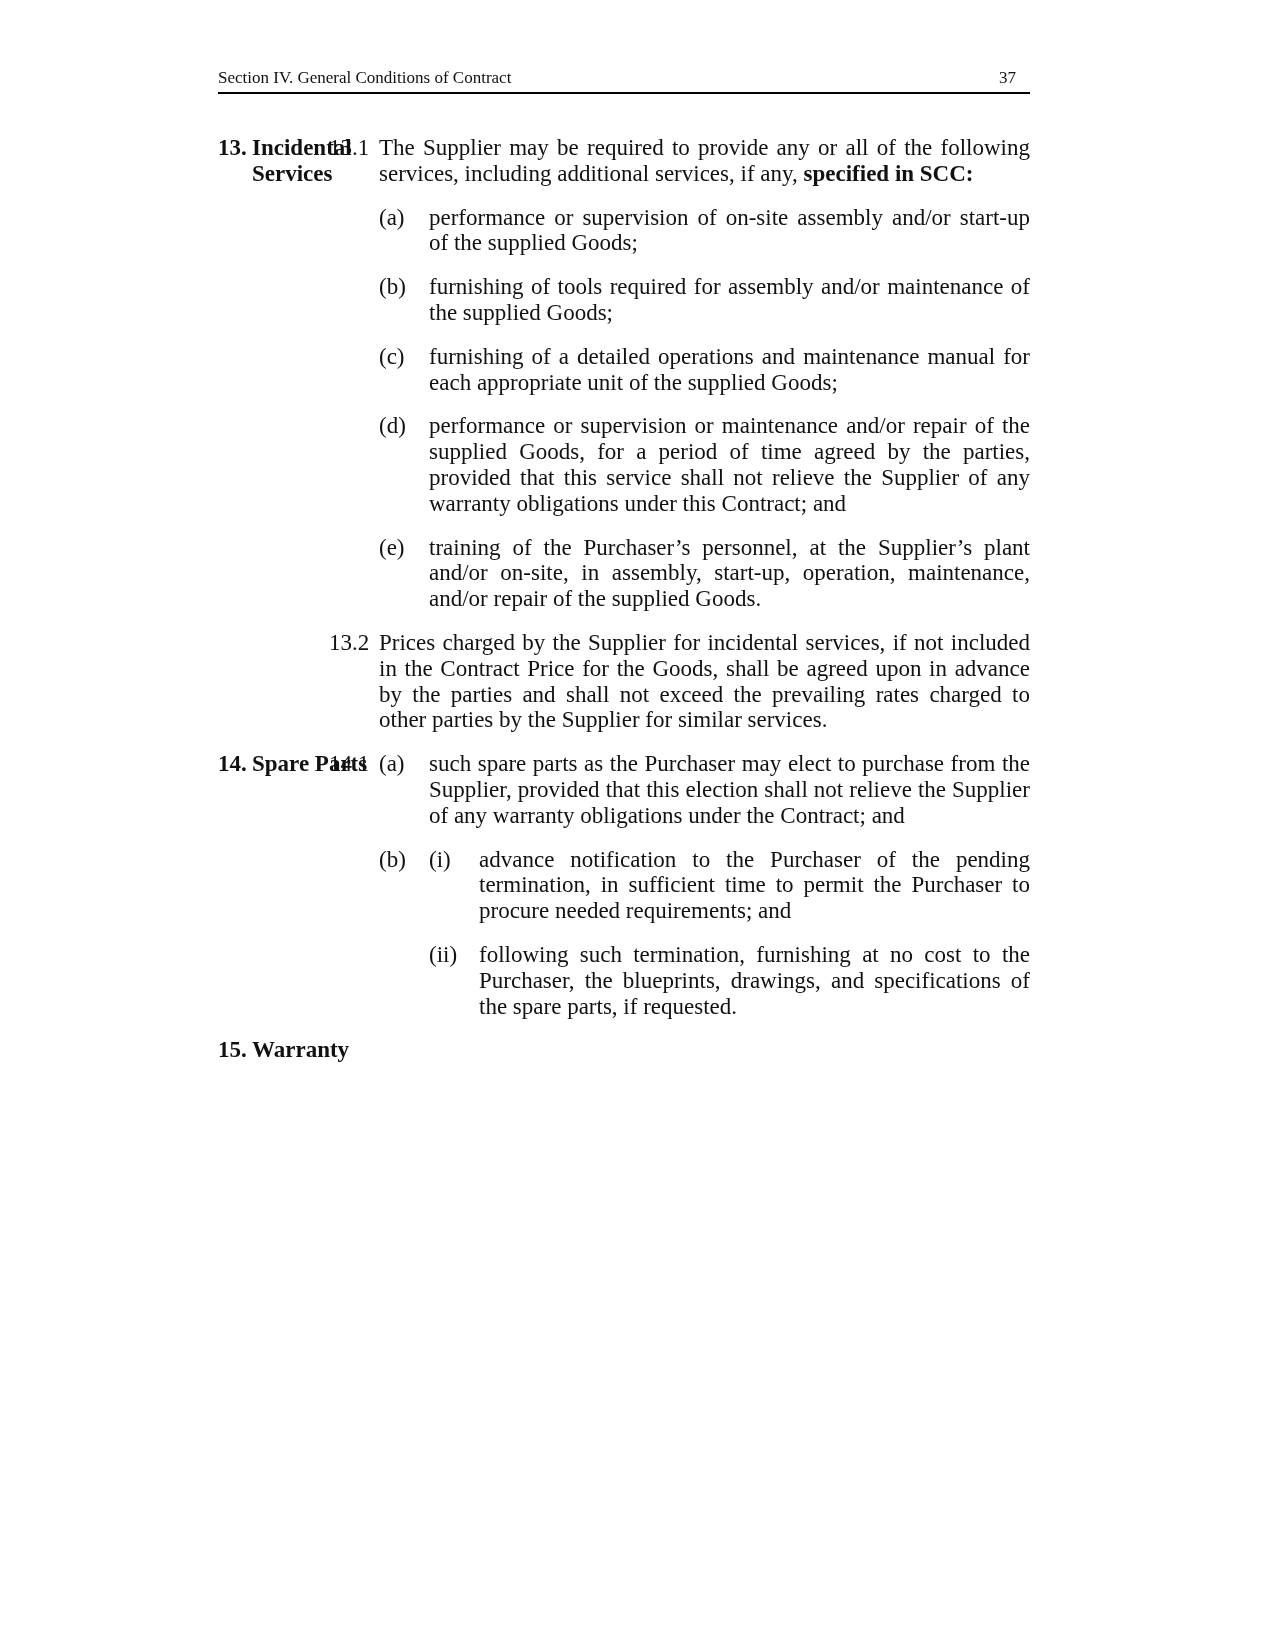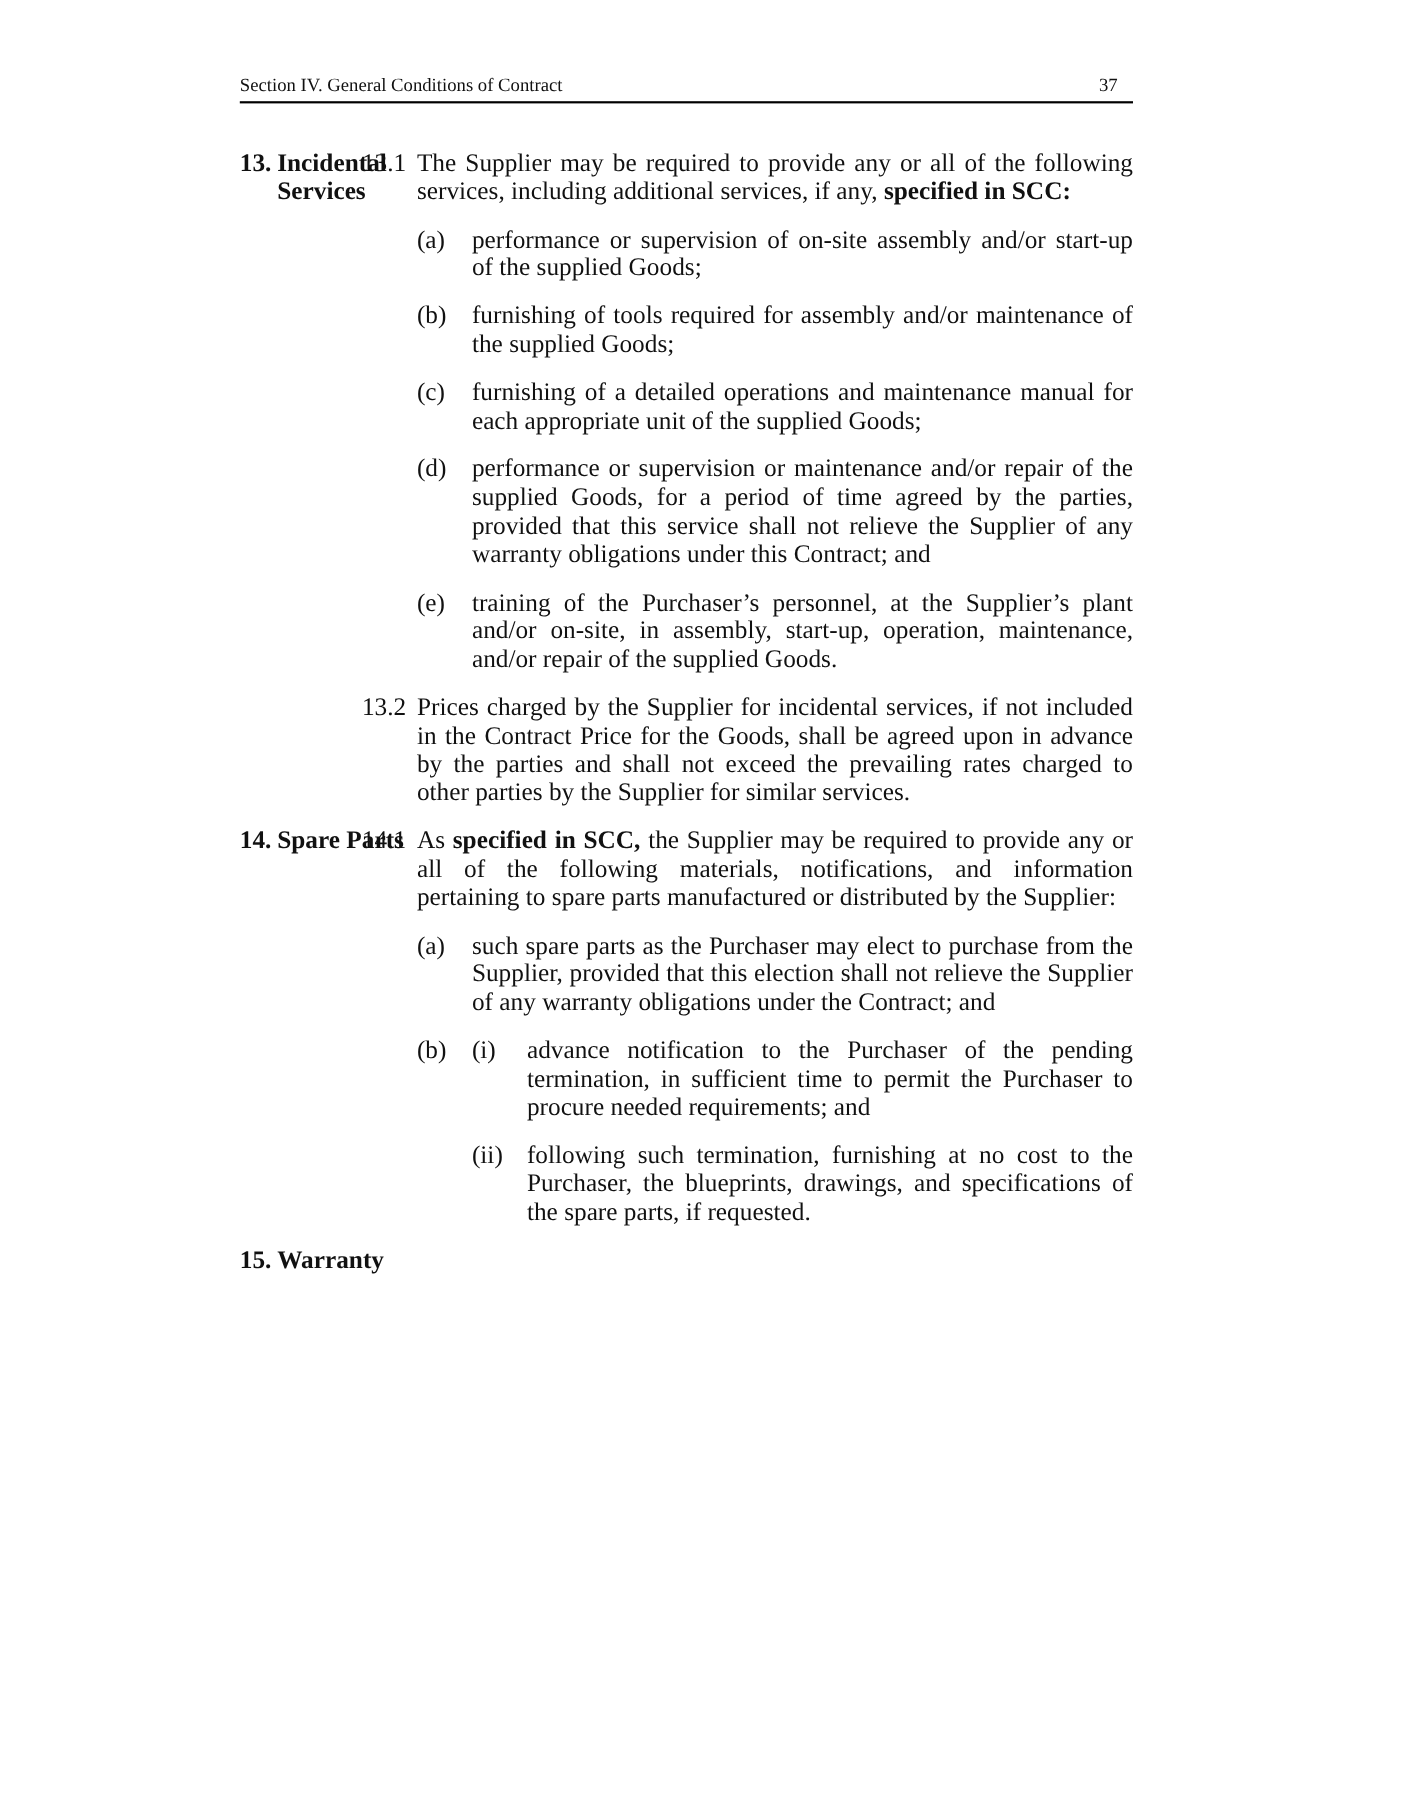--- a/index.html
+++ b/index.html
@@ -70,25 +70,20 @@
         <div class="para">Prices charged by the Supplier for incidental services, if not included in the Contract Price for the Goods, shall be agreed upon in advance by the parties and shall not exceed the prevailing rates charged to other parties by the Supplier for similar services.</div>
       </div>
     </div>
 
     <div class="section" style="margin-top:18px">
       <div class="sec-title">
         <span class="num">14.</span><span>Spare Parts</span>
       </div>
       <div class="clause">
         <span class="cnum">14.1</span>
-        <div class="para">
-          <span>As</span>
-          <b>specified in SCC,</b>
-          <span>the Supplier may be required to provide any or all of the following materials, notifications, and information pertaining to spare parts manufactured or distributed by the Supplier:</span>
-        </div>
         <div class="item">
           <span class="lbl">(a)</span>
           <div class="para">such spare parts as the Purchaser may elect to purchase from the Supplier, provided that this election shall not relieve the Supplier of any warranty obligations under the Contract; and</div>
         </div>
         <div class="item">
           <span class="lbl">(b)</span>
           <div class="item">
             <span class="lbl">(i)</span>
             <div class="para">advance notification to the Purchaser of the pending termination, in sufficient time to permit the Purchaser to procure needed requirements; and</div>
           </div>

